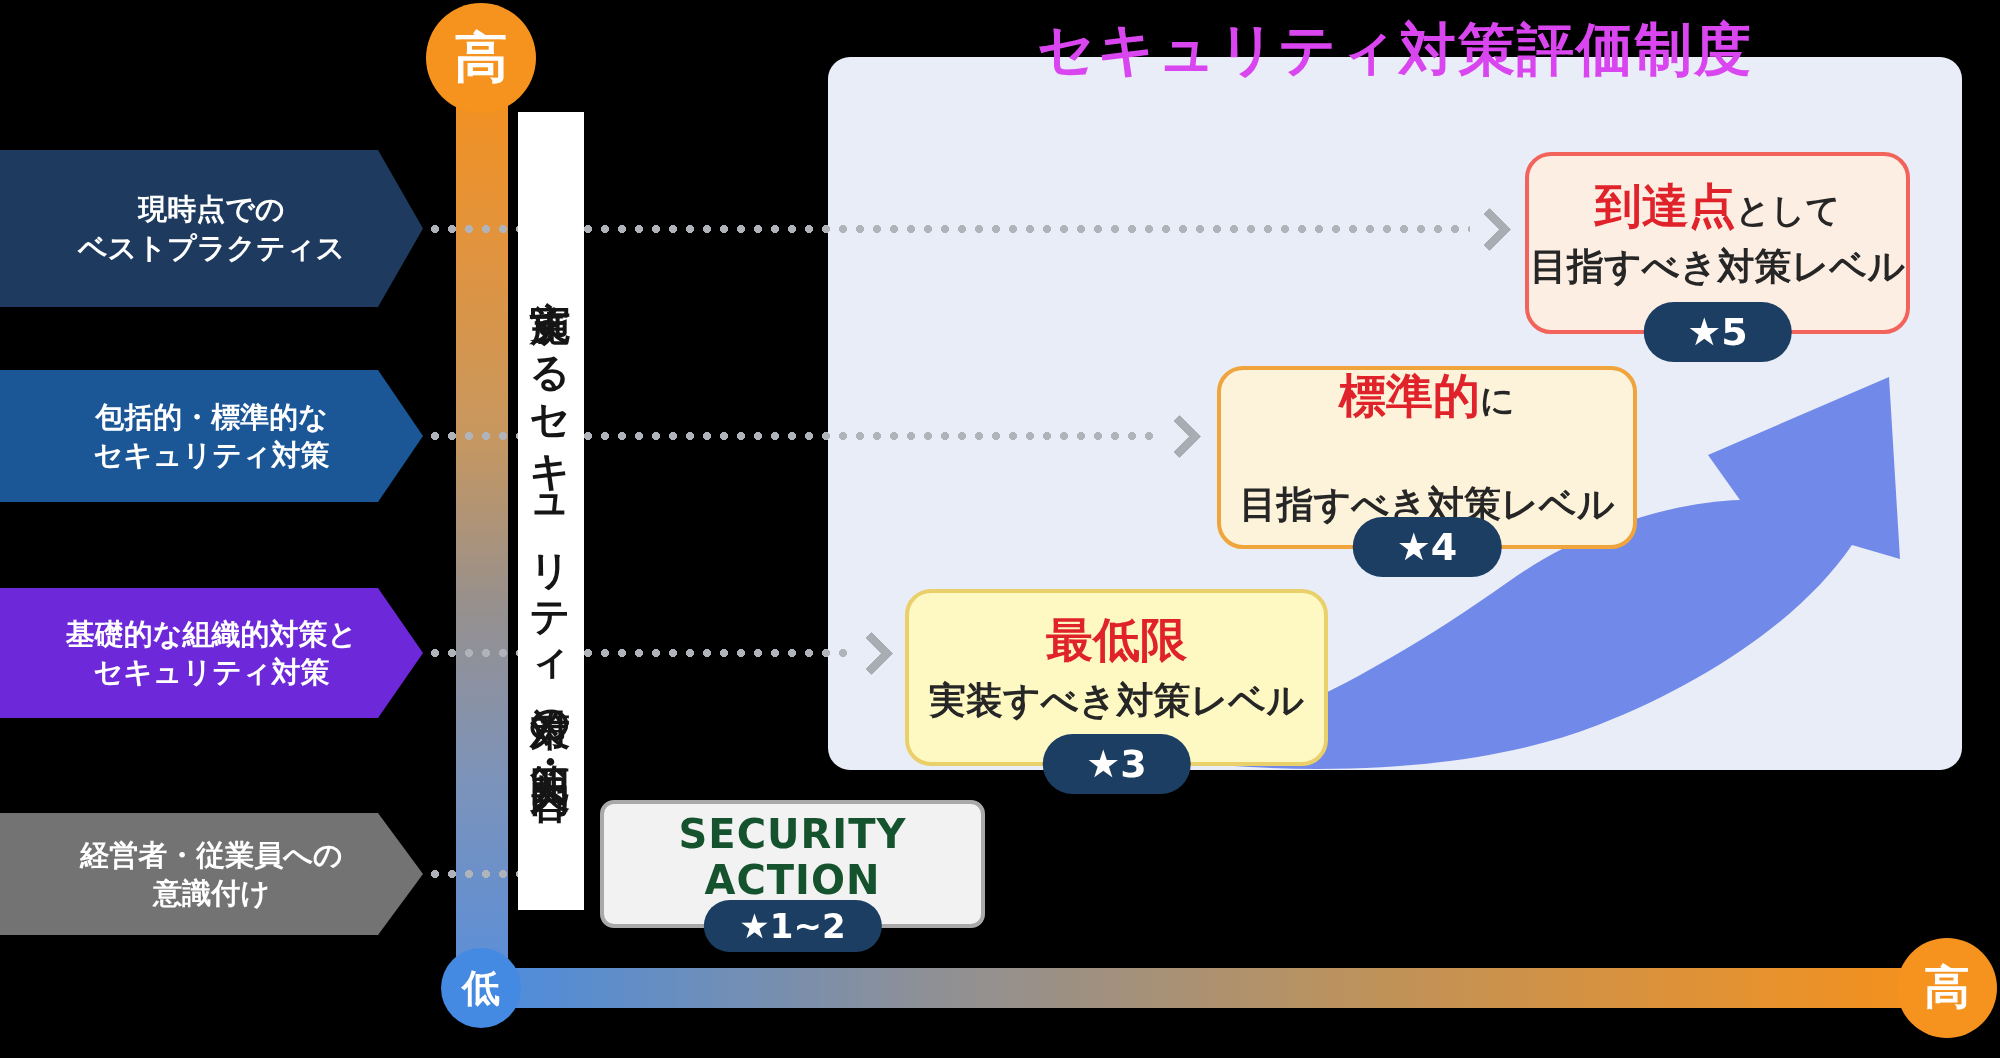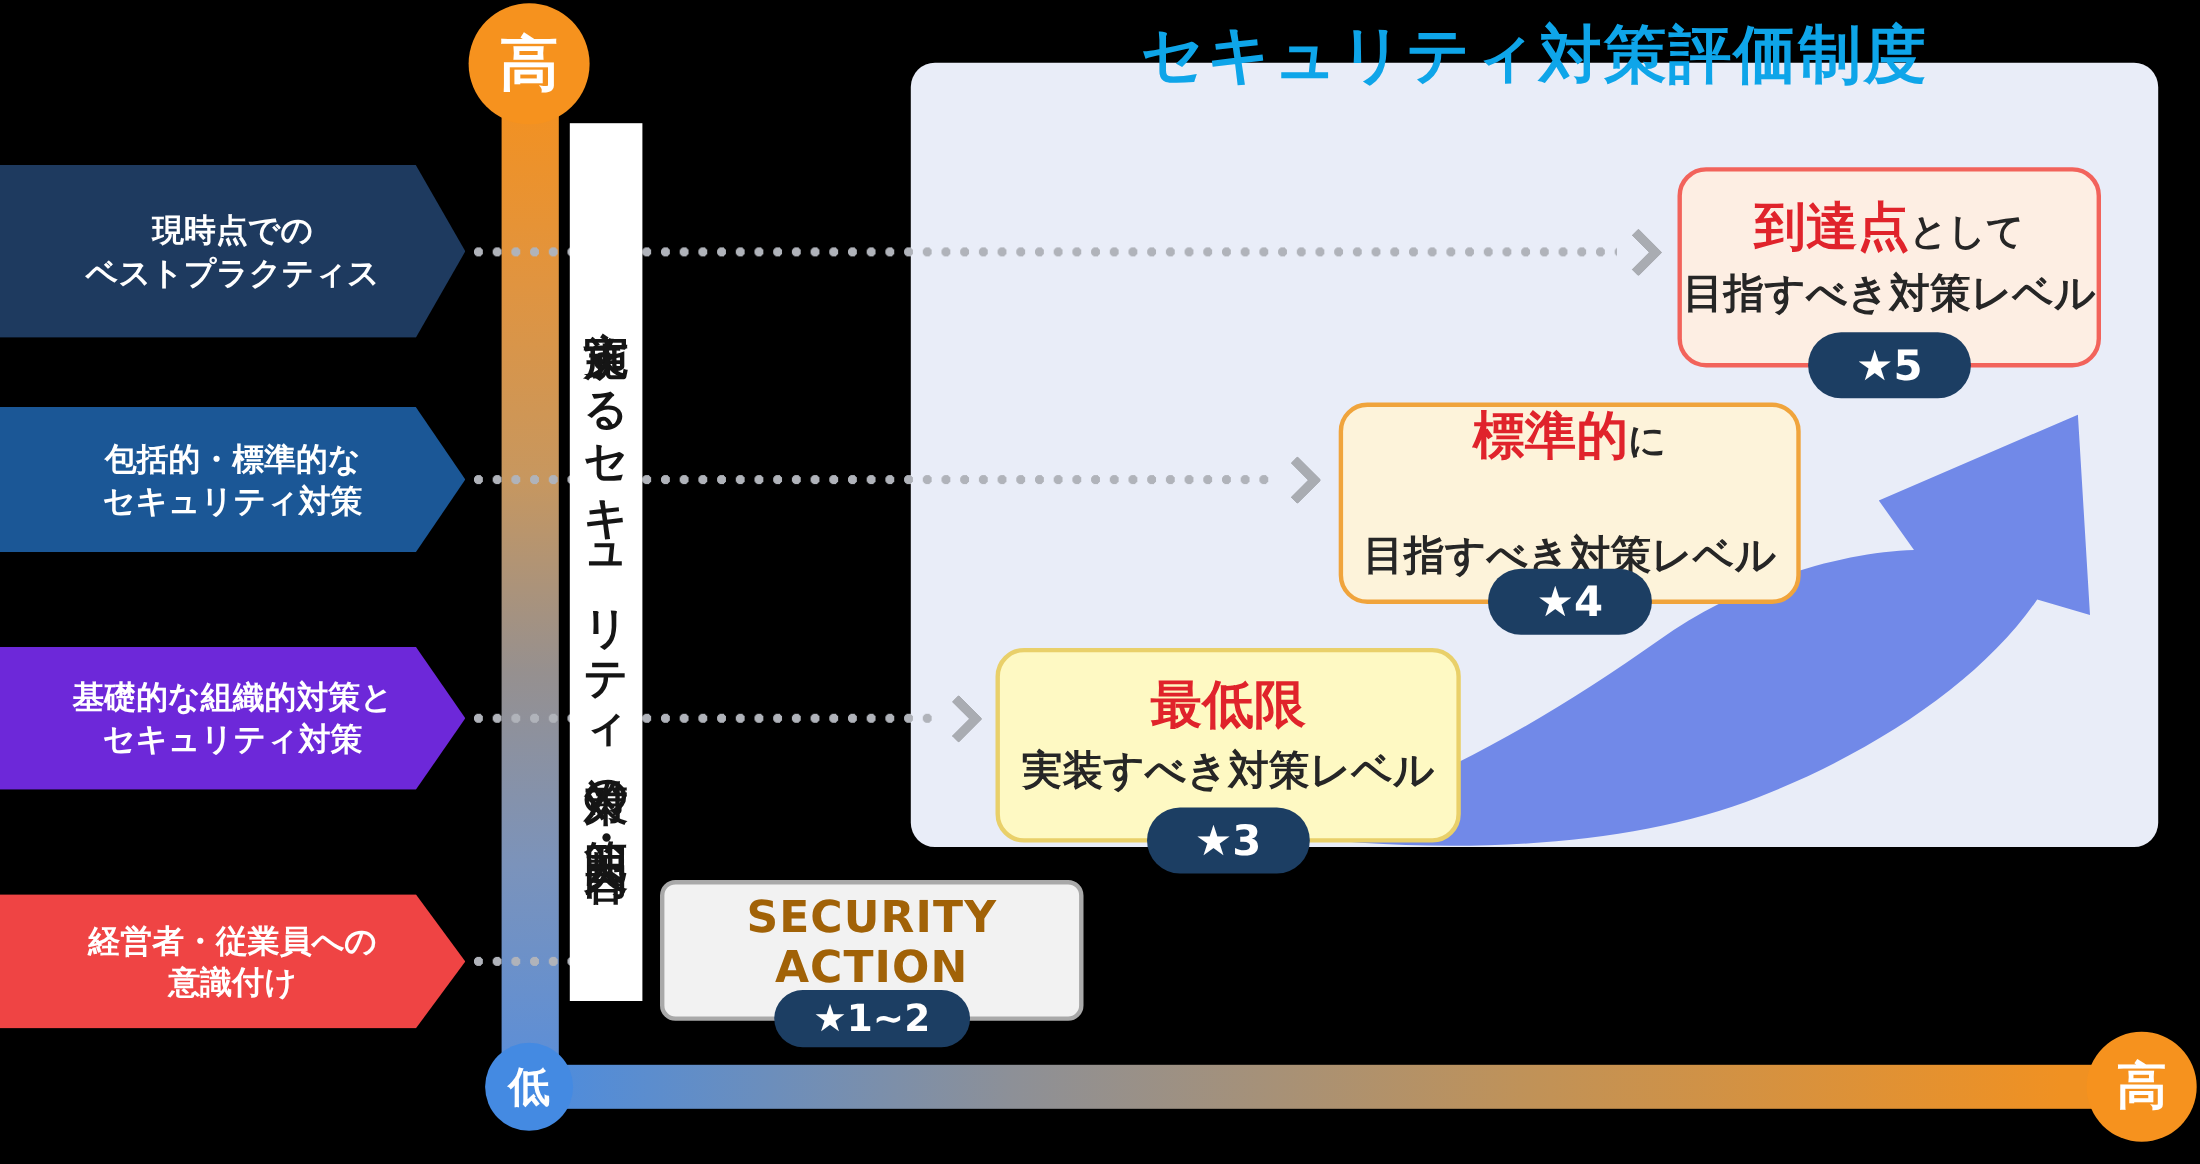--- a/index.html
+++ b/index.html
@@ -5,31 +5,31 @@
   html,body{margin:0;padding:0;background:#000;}
   #stage{position:relative;width:2000px;height:1058px;background:#000;overflow:hidden;
          font-family:"DejaVu Sans","Liberation Sans",sans-serif;}
 
   
   .panel{position:absolute;left:828px;top:57px;width:1134px;height:713px;
          background:#e9edf8;border-radius:22px;}
 
   
   .title{position:absolute;left:828px;top:12px;width:1134px;text-align:center;
-         font-size:57px;font-weight:900;color:#0ea5e9;letter-spacing:2px;}
+         font-size:57px;font-weight:900;color:#d946ef;letter-spacing:2px;}
 
   
   .chev{position:absolute;left:0;width:423px;color:#fff;font-weight:800;font-size:29px;
         line-height:1.32;display:flex;flex-direction:column;justify-content:center;
         align-items:center;text-align:center;
         clip-path:polygon(0 0,378px 0,423px 50%,378px 100%,0 100%);}
   .l1{top:150px;height:157px;background:#1e3a5f;}
   .l2{top:370px;height:132px;background:#1b5796;}
   .l3{top:588px;height:130px;background:#6d28d9;}
-  .l4{top:813px;height:122px;background:#ef4444;}
+  .l4{top:813px;height:122px;background:#737373;}
 
   
   .dots{position:absolute;height:10px;background-repeat:repeat-x;
         background-image:radial-gradient(circle 4.2px at 5px 5px,#b0b3ba 96%,rgba(0,0,0,0) 100%);
         background-size:17px 10px;}
   .d1{left:430px;top:224px;width:1040px;}
   .d2{left:430px;top:431px;width:730px;}
   .d3{left:430px;top:648px;width:422px;}
   .d4{left:430px;top:869px;width:112px;}
   .ahead{position:absolute;width:22px;height:22px;border-top:9px solid #a9acb2;
@@ -64,21 +64,21 @@
   .sfx{font-size:34px;font-weight:900;color:#262626;}
   .ln2{font-size:37px;font-weight:900;color:#262626;margin-top:4px;}
   .badge{position:absolute;left:50%;transform:translateX(-50%);bottom:-32px;
          background:#1c3e63;color:#fff;font-weight:800;font-size:38px;
          padding:8px 44px;border-radius:999px;white-space:nowrap;}
 
   
   .sa{position:absolute;left:600px;top:800px;width:385px;height:128px;box-sizing:border-box;
       background:#f2f2f2;border:4px solid #a9a9a9;border-radius:14px;text-align:center;
       display:flex;align-items:center;justify-content:center;padding-bottom:14px;}
-  .sa-label{font-size:40px;font-weight:800;color:#a16207;letter-spacing:1px;}
+  .sa-label{font-size:40px;font-weight:800;color:#14532d;letter-spacing:1px;}
   .sa .badge{font-size:34px;padding:6px 36px;bottom:-28px;}
 
   
   .swoosh{position:absolute;left:828px;top:57px;width:1134px;height:713px;}
 </style>
 </head>
 <body>
 
 <div id="stage">
 

